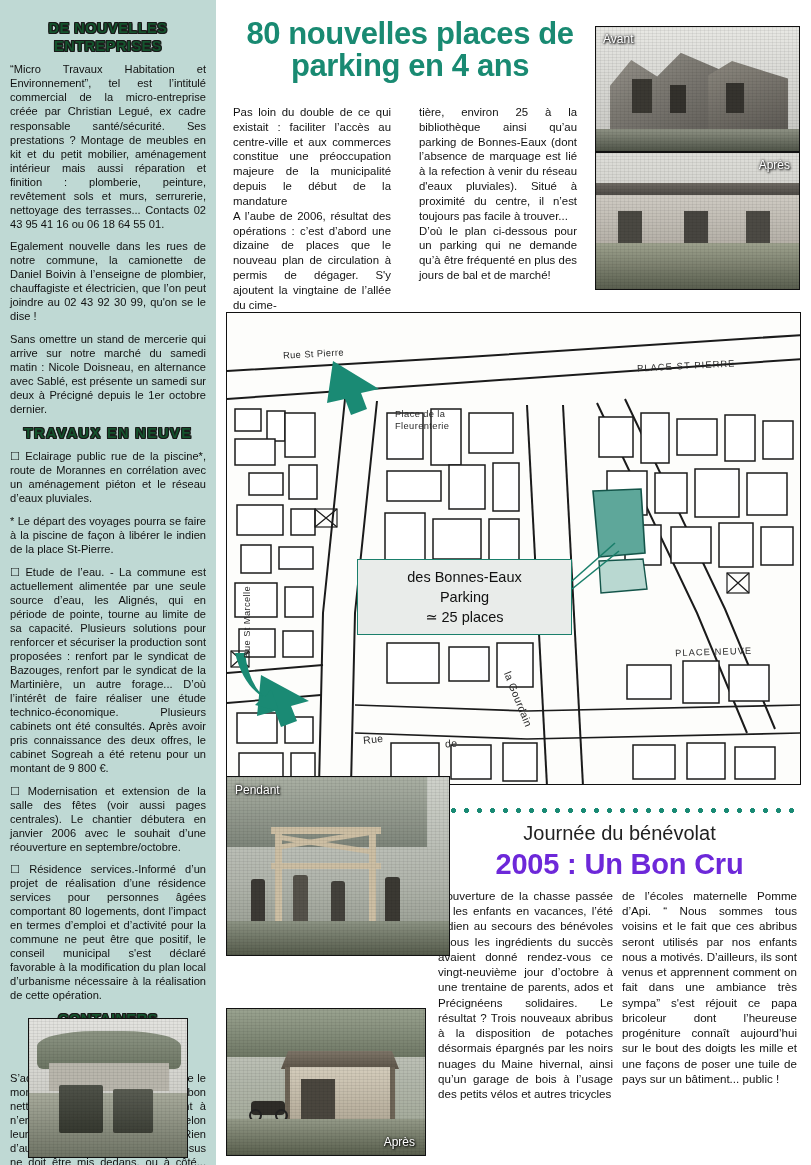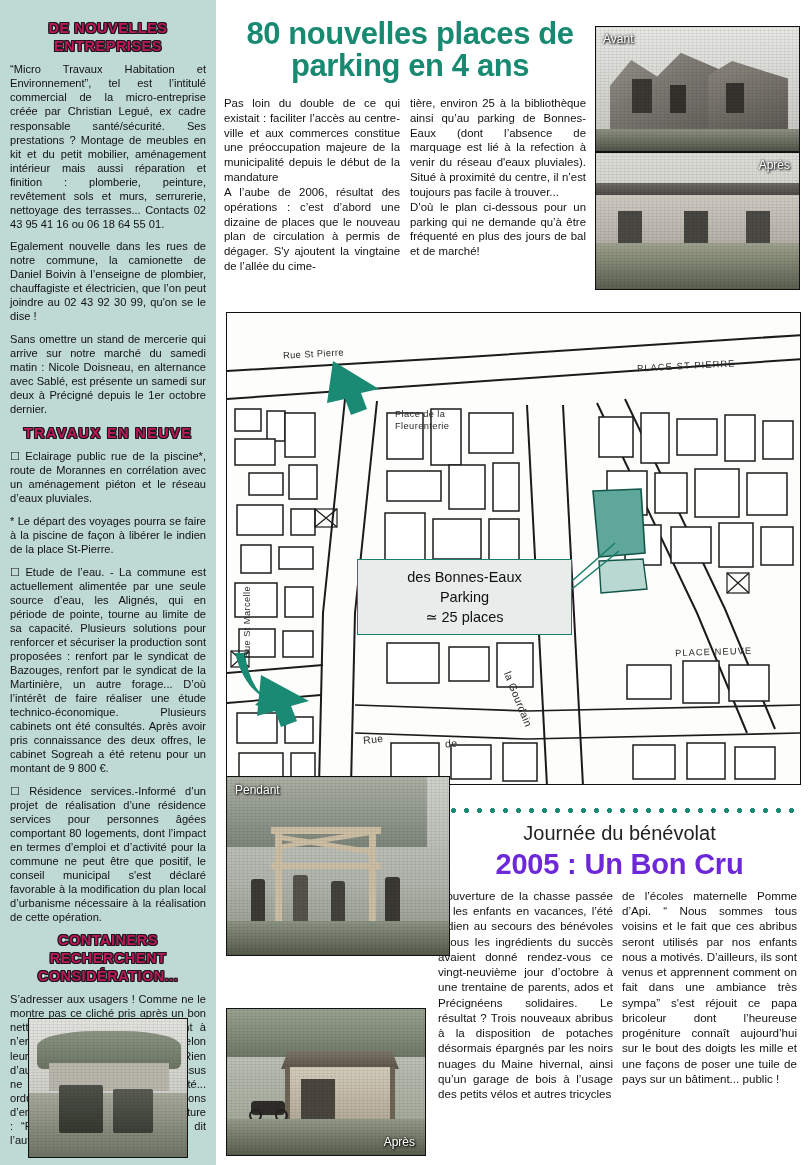--- a/index.html
+++ b/index.html
@@ -18,21 +18,21 @@
     width: 216px; height: 1165px;
     background: #bfd9d4;
     padding: 14px 10px 0 10px;
   }
   .side-head {
     text-align: center;
     font-weight: bold;
     font-size: 14.5px;
     letter-spacing: 0.5px;
     line-height: 1.22;
-    color: #be185d;
+    color: #14532d;
     text-shadow:
       -1px -1px 0 #1a1a1a,  1px -1px 0 #1a1a1a,
       -1px  1px 0 #1a1a1a,  1px  1px 0 #1a1a1a,
        0px -1px 0 #1a1a1a,  0px  1px 0 #1a1a1a,
       -1px  0px 0 #1a1a1a,  1px  0px 0 #1a1a1a;
     margin: 6px 0 7px 0;
   }
   .side-head.sp { letter-spacing: 1.4px; }
   .side-p {
     font-size: 11.1px;
@@ -68,21 +68,21 @@
     position: absolute;
     top: 96px;
     width: 176px;
     font-size: 11.4px;
     line-height: 1.30;
     text-align: justify;
     color: #111;
   }
   #art-col-1 { left: 8px; }
   #art-col-2 { left: 194px; }
-  .art-col p { margin: 0; }
+  .art-col p { margin: 9px; }
 
   
   .photo {
     position: absolute;
     border: 1px solid #111;
     overflow: hidden;
   }
   .photo .cap {
     position: absolute;
     font-size: 12px;
@@ -194,20 +194,21 @@
 ENTREPRISES</span>
   </div>
   <p class="side-p">“Micro Travaux Habitation et Environnement”, tel est l’intitulé commercial de la micro-entreprise créée par Christian Legué, ex cadre responsable santé/sécurité. Ses prestations ? Montage de meubles en kit et du petit mobilier, aménagement intérieur mais aussi réparation et finition : plomberie, peinture, revêtement sols et murs, serrurerie, nettoyage des terrasses... Contacts 02 43 95 41 16 ou 06 18 64 55 01.</p>
   <p class="side-p">Egalement nouvelle dans les rues de notre commune, la camionette de Daniel Boivin à l’enseigne de plombier, chauffagiste et électricien, que l’on peut joindre au 02 43 92 30 99, qu'on se le dise !</p>
   <p class="side-p">Sans omettre un stand de mercerie qui arrive sur notre marché du samedi matin : Nicole Doisneau, en alternance avec Sablé, est présente un samedi sur deux à Précigné depuis le 1er octobre dernier.</p>
 
   <div class="side-head sp">TRAVAUX EN NEUVE</div>
   <p class="side-p">☐ Eclairage public rue de la piscine*, route de Morannes en corrélation avec un aménagement piéton et le réseau d’eaux pluviales.</p>
   <p class="side-p">* Le départ des voyages pourra se faire à la piscine de façon à libérer le indien de la place St-Pierre.</p>
   <p class="side-p">☐ Etude de l’eau. - La commune est actuellement alimentée par une seule source d’eau, les Alignés, qui en période de pointe, tourne au limite de sa capacité. Plusieurs solutions pour renforcer et sécuriser la production sont proposées : renfort par le syndicat de Bazouges, renfort par le syndicat de la Martinière, un autre forage... D’où l’intérêt de faire réaliser une étude technico-économique. Plusieurs cabinets ont été consultés. Après avoir pris connaissance des deux offres, le cabinet Sogreah a été retenu pour un montant de 9 800 €.</p>
+  <p class="side-p">☐ Modernisation et extension de la salle des fêtes (voir aussi pages centrales). Le chantier débutera en janvier 2006 avec le souhait d’une réouverture en septembre/octobre.</p>
   <p class="side-p">☐ Résidence services.-Informé d’un projet de réalisation d’une résidence services pour personnes âgées comportant 80 logements, dont l’impact en termes d’emploi et d’activité pour la commune ne peut être que positif, le conseil municipal s'est déclaré favorable à la modification du plan local d’urbanisme nécessaire à la réalisation de cette opération.</p>
 
   <div class="side-head">
     <span style="white-space:pre-line">CONTAINERS
 RECHERCHENT
 CONSIDÉRATION...</span>
   </div>
   <p class="side-p">S’adresser aux usagers ! Comme ne le montre pas ce cliché pris après un bon nettoyage, nos containers méritent à n’en pas douter d’être respectés selon leurs particularités propres ! Rien d’autre que ce qui est spécifié dessus ne doit être mis dedans, ou à côté... ordures ménagères, cartons d’emballage et déchets de toute nature : “PLUS JAMAIS ÇA !”, comme dit l’autre...</p>
 
   <div id="photo-container">

